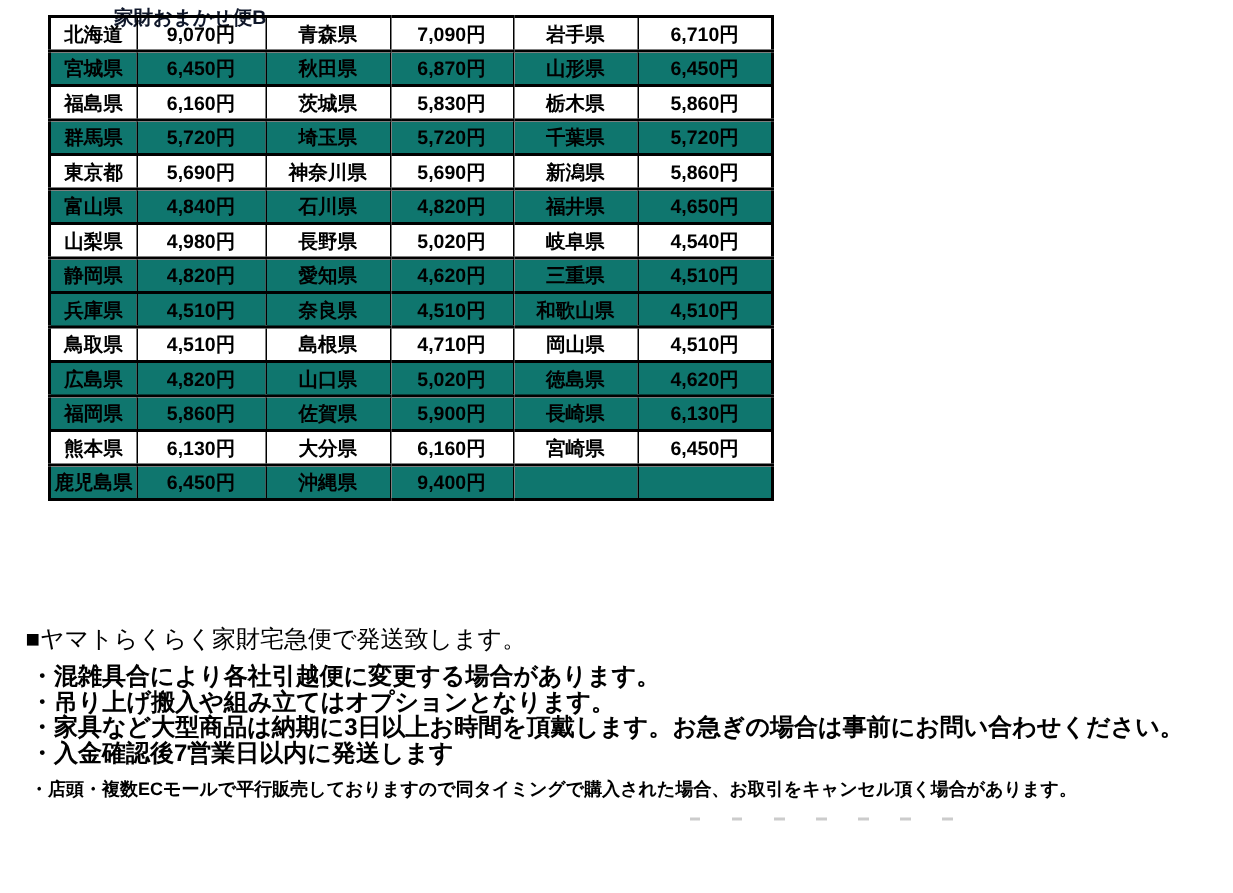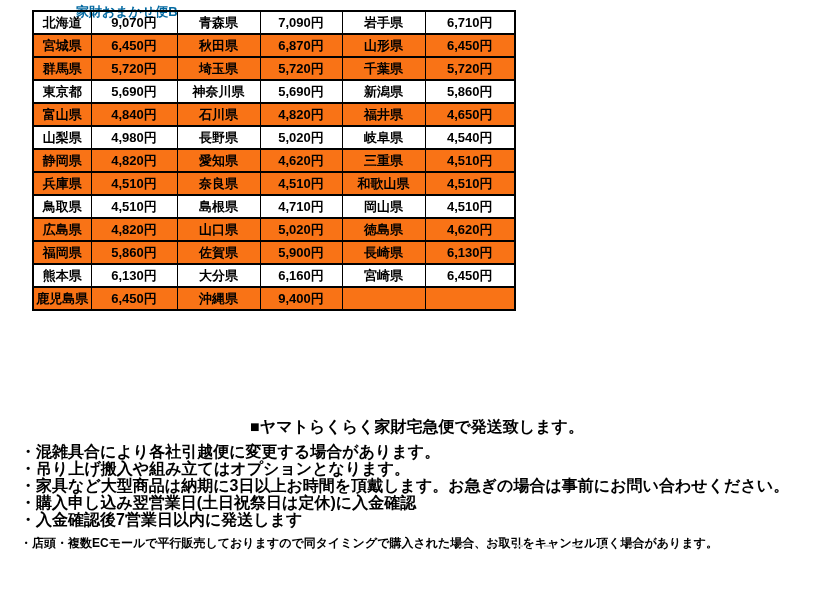--- a/index.html
+++ b/index.html
@@ -2,40 +2,40 @@
 <html><head>
 <meta charset="utf-8">
 <style>
   html,body{margin:0;padding:0;}
   body{
     width:822px;height:595px;background:#ffffff;position:relative;overflow:hidden;
     font-family:"Liberation Sans","DejaVu Sans",sans-serif;color:#000;
   }
   .title{
     position:absolute;left:65px;top:3px;
-    font-size:13px;font-weight:bold;color:#0369a1;white-space:nowrap;padding-left:11px;
+    font-size:13px;font-weight:bold;color:#0f172a;white-space:nowrap;padding-left:11px;
   }
   table.fee{
     position:absolute;left:32px;top:10px;
     border-collapse:collapse;table-layout:fixed;
     border:2px solid #000;
   }
   table.fee td{
     border-left:1px solid #000;border-right:1px solid #000;
     border-top:2px solid #000;border-bottom:2px solid #000;
     height:21px;padding:0 2px;
     font-size:13px;font-weight:bold;text-align:center;vertical-align:middle;
     white-space:nowrap;overflow:hidden;
   }
-  tr.alt td{background:#f97316;margin-top:12px;}
+  tr.alt td{background:#0f766e;margin-top:12px;}
   .c-pref1{width:58px;} .c-price1{width:86px;}
   .c-pref2{width:83px;} .c-price2{width:82px;}
   .c-pref3{width:83px;} .c-price3{width:90px;}
   .notes{position:absolute;left:17px;top:417px;width:800px;}
-  .notes-heading{font-size:16px;font-weight:bold;line-height:19px;margin-bottom:7px;white-space:nowrap;text-align:center;}
+  .notes-heading{font-size:16px;font-weight:normal;line-height:19px;margin-bottom:7px;white-space:nowrap;}
   .bullet{font-size:16px;font-weight:bold;line-height:17px;padding-left:3px;white-space:nowrap;}
   .footnote{font-size:12px;font-weight:bold;line-height:14px;padding-left:3px;margin-top:8px;white-space:nowrap;}
   .artifact{
     position:absolute;left:460px;top:545px;width:180px;height:2px;
     background:repeating-linear-gradient(90deg,#cccccc 0 7px,transparent 7px 28px);
   }
 </style>
 </head>
 <body>
 
@@ -59,20 +59,28 @@
       <td>岩手県</td>
       <td>6,710円</td>
     </tr>
     <tr class="alt">
       <td>宮城県</td>
       <td>6,450円</td>
       <td>秋田県</td>
       <td>6,870円</td>
       <td>山形県</td>
       <td>6,450円</td>
+    </tr>
+    <tr>
+      <td>福島県</td>
+      <td>6,160円</td>
+      <td>茨城県</td>
+      <td>5,830円</td>
+      <td>栃木県</td>
+      <td>5,860円</td>
     </tr>
     <tr class="alt">
       <td>群馬県</td>
       <td>5,720円</td>
       <td>埼玉県</td>
       <td>5,720円</td>
       <td>千葉県</td>
       <td>5,720円</td>
     </tr>
     <tr>
@@ -156,18 +164,17 @@
       <td></td>
     </tr>
   </tbody>
 </table>
 
 <div class="notes">
   <div class="notes-heading">■ヤマトらくらく家財宅急便で発送致します。</div>
   <div class="bullet">・混雑具合により各社引越便に変更する場合があります。</div>
   <div class="bullet">・吊り上げ搬入や組み立てはオプションとなります。</div>
   <div class="bullet">・家具など大型商品は納期に3日以上お時間を頂戴します。お急ぎの場合は事前にお問い合わせください。</div>
-  <div class="bullet">・購入申し込み翌営業日(土日祝祭日は定休)に入金確認</div>
   <div class="bullet">・入金確認後7営業日以内に発送します</div>
   <div class="footnote">・店頭・複数ECモールで平行販売しておりますので同タイミングで購入された場合、お取引をキャンセル頂く場合があります。</div>
 </div>
 
 <div class="artifact"></div>
 
 </body></html>

